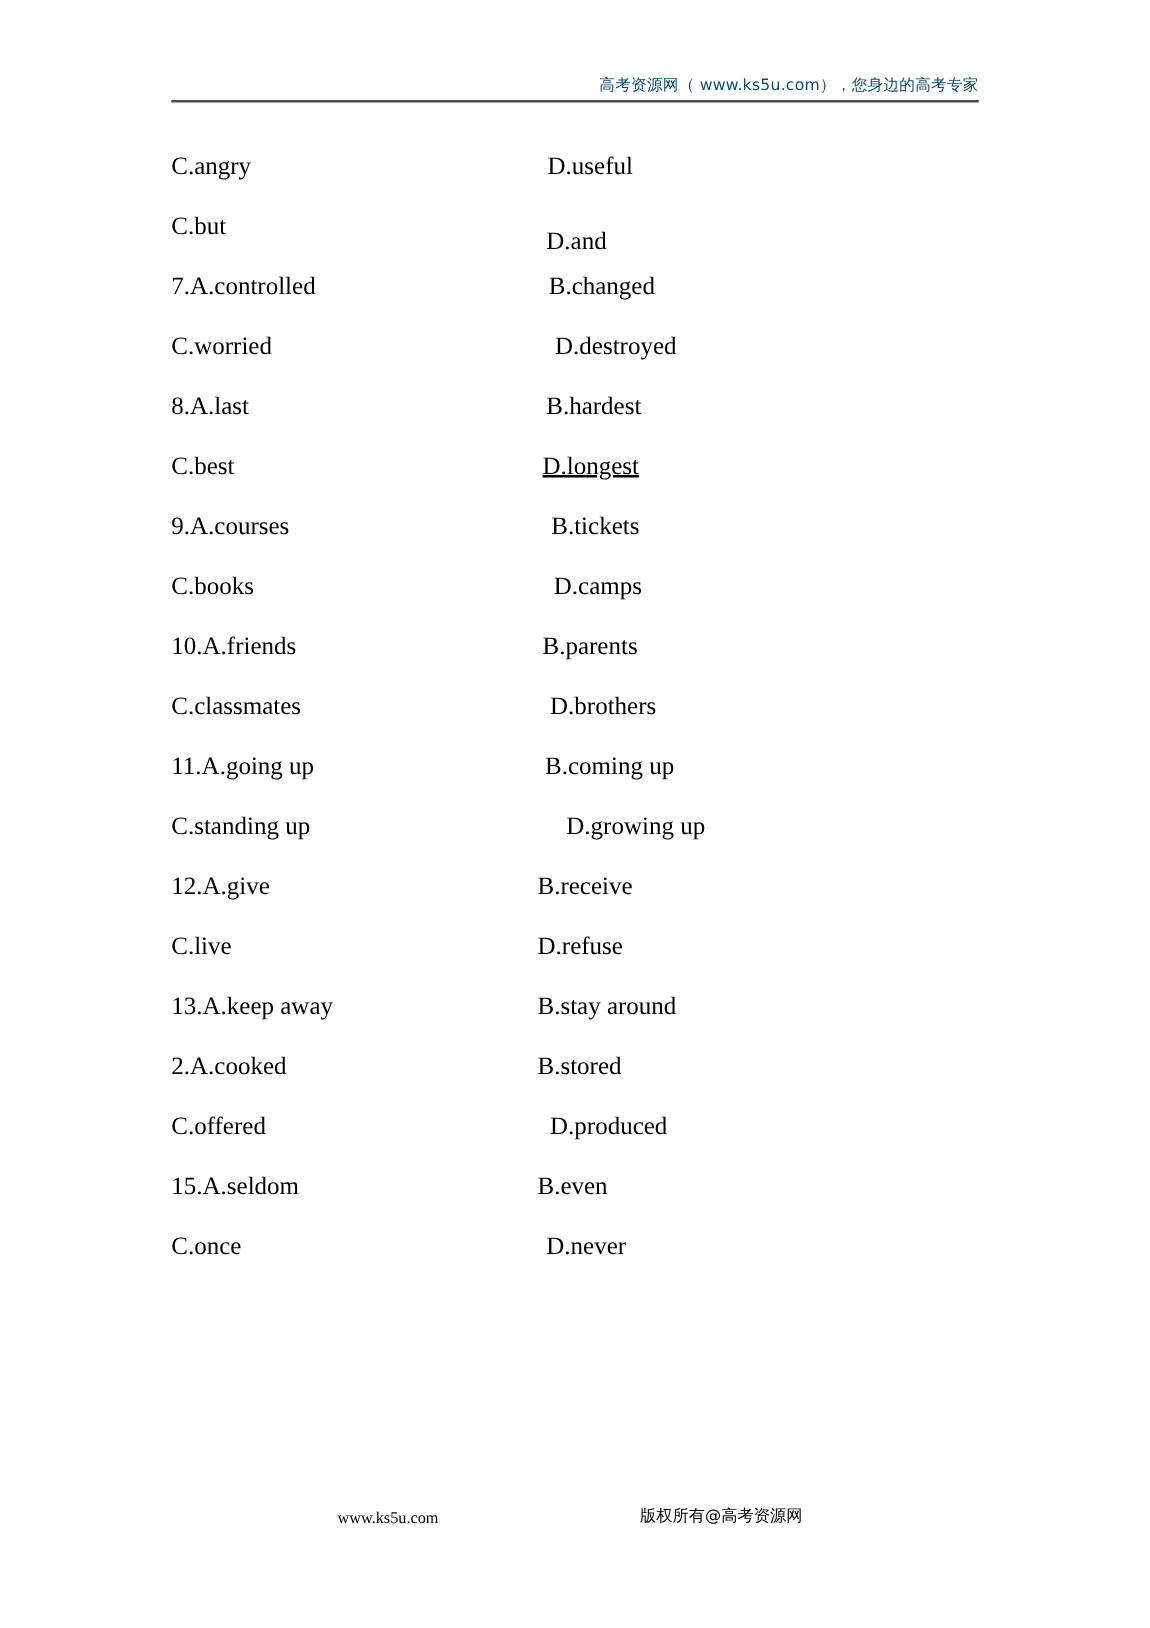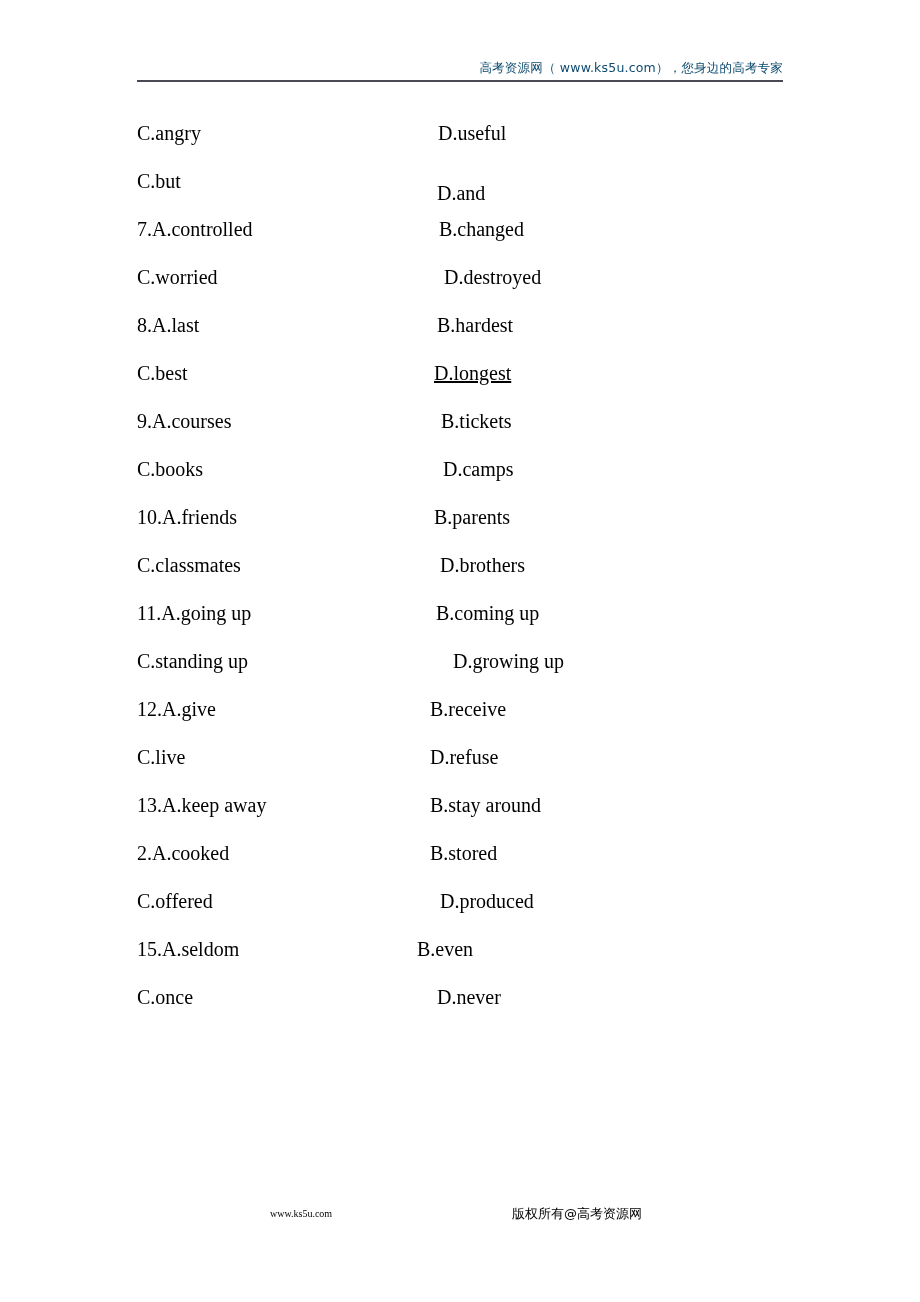--- a/index.html
+++ b/index.html
@@ -71,21 +71,21 @@
     position: absolute;
     left: 0;
     top: 1205px;
     width: 920px;
     height: 24px;
   }
   .footer-left {
     position: absolute;
     left: 270px;
     top: 0;
-    font-size: 10px;
+    font-size: 13px;
     line-height: 18px;
     white-space: nowrap;
   }
   .footer-right {
     position: absolute;
     left: 512px;
     top: 0;
     font-family: "DejaVu Sans", "Liberation Sans", sans-serif;
     font-size: 13px;
     line-height: 18px;
@@ -164,21 +164,21 @@
     <div class="option-row">
       <span class="opt-left">2.A.cooked</span>
       <span class="opt-right" style="left: 430px;">B.stored</span>
     </div>
     <div class="option-row">
       <span class="opt-left">C.offered</span>
       <span class="opt-right" style="left: 440px;">D.produced</span>
     </div>
     <div class="option-row">
       <span class="opt-left">15.A.seldom</span>
-      <span class="opt-right" style="left: 417px;">B.even</span>
+      <span class="opt-right" style="left: 430px;">B.even</span>
     </div>
     <div class="option-row">
       <span class="opt-left">C.once</span>
       <span class="opt-right" style="left: 437px;">D.never</span>
     </div>
   </div>
 
 <div class="footer-zone">
   <div class="footer-left">www.ks5u.com</div>
   <div class="footer-right">版权所有@高考资源网</div>

